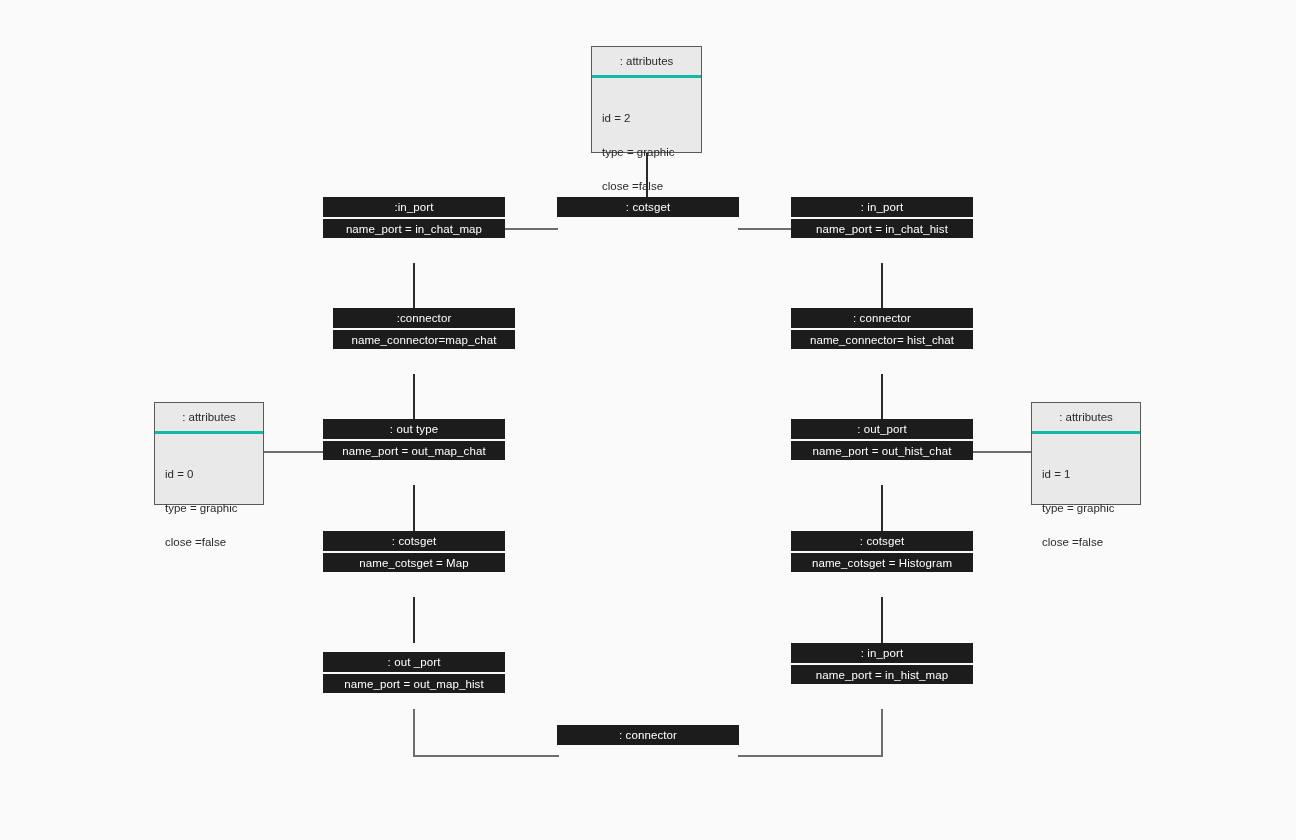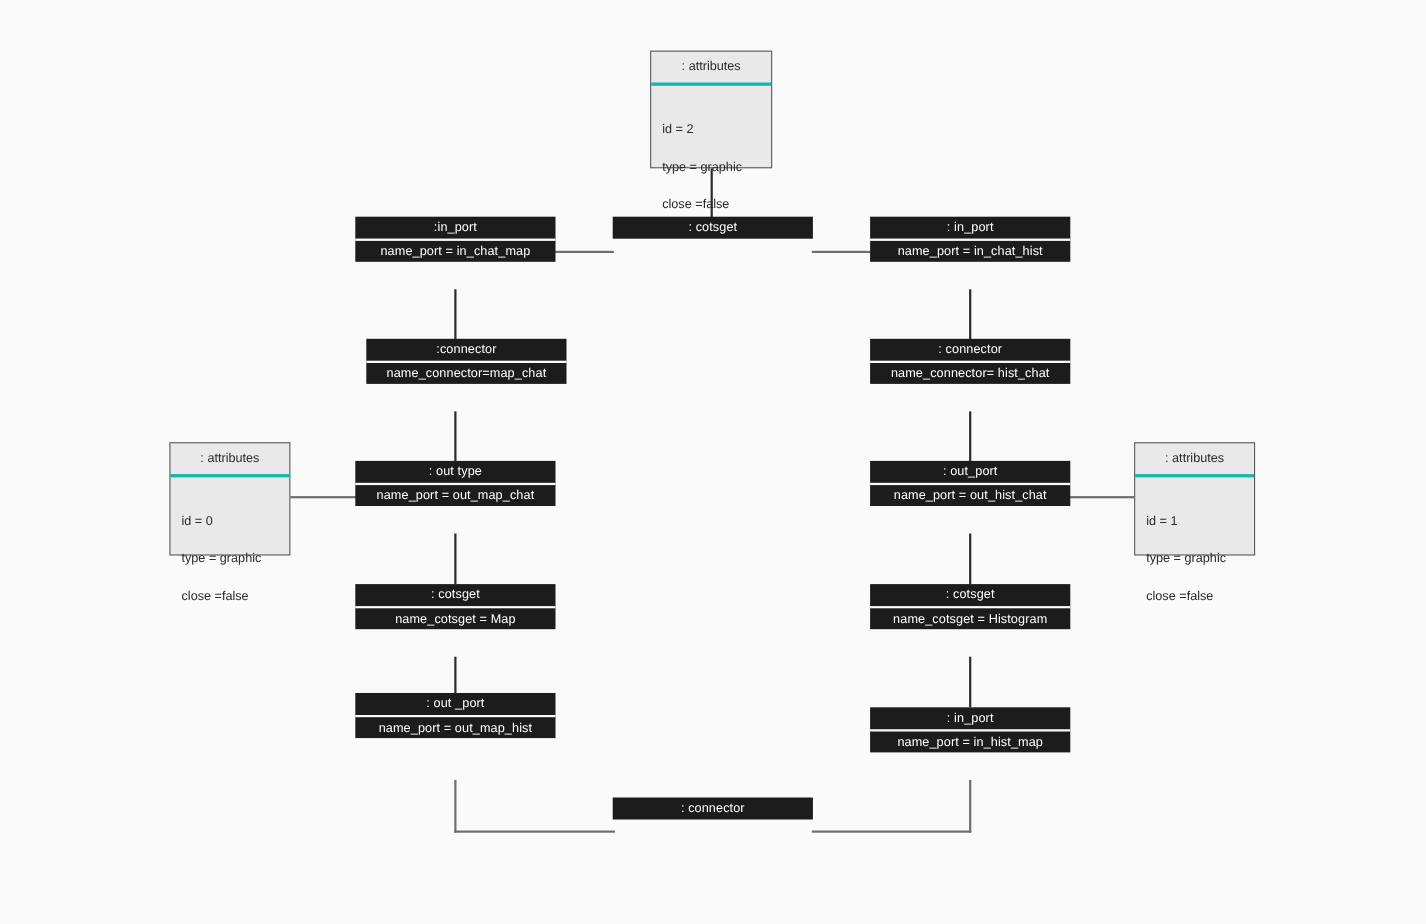--- a/index.html
+++ b/index.html
@@ -183,21 +183,21 @@
   <div class="node" style="left:323px; top:531px; width:182px;">
     <div class="hdr">: cotsget</div>
     <div class="bdy">name_cotsget = Map</div>
   </div>
 
   <div class="node" style="left:791px; top:531px; width:182px;">
     <div class="hdr">: cotsget</div>
     <div class="bdy">name_cotsget = Histogram</div>
   </div>
 
-  <div class="node" style="left:323px; top:630px; width:182px;">
+  <div class="node" style="left:323px; top:652px; width:182px;">
     <div class="hdr">: out _port</div>
     <div class="bdy">name_port = out_map_hist</div>
   </div>
 
   <div class="node" style="left:791px; top:643px; width:182px;">
     <div class="hdr">: in_port</div>
     <div class="bdy">name_port = in_hist_map</div>
   </div>
 
   <div class="node" style="left:557px; top:725px; width:182px;">

